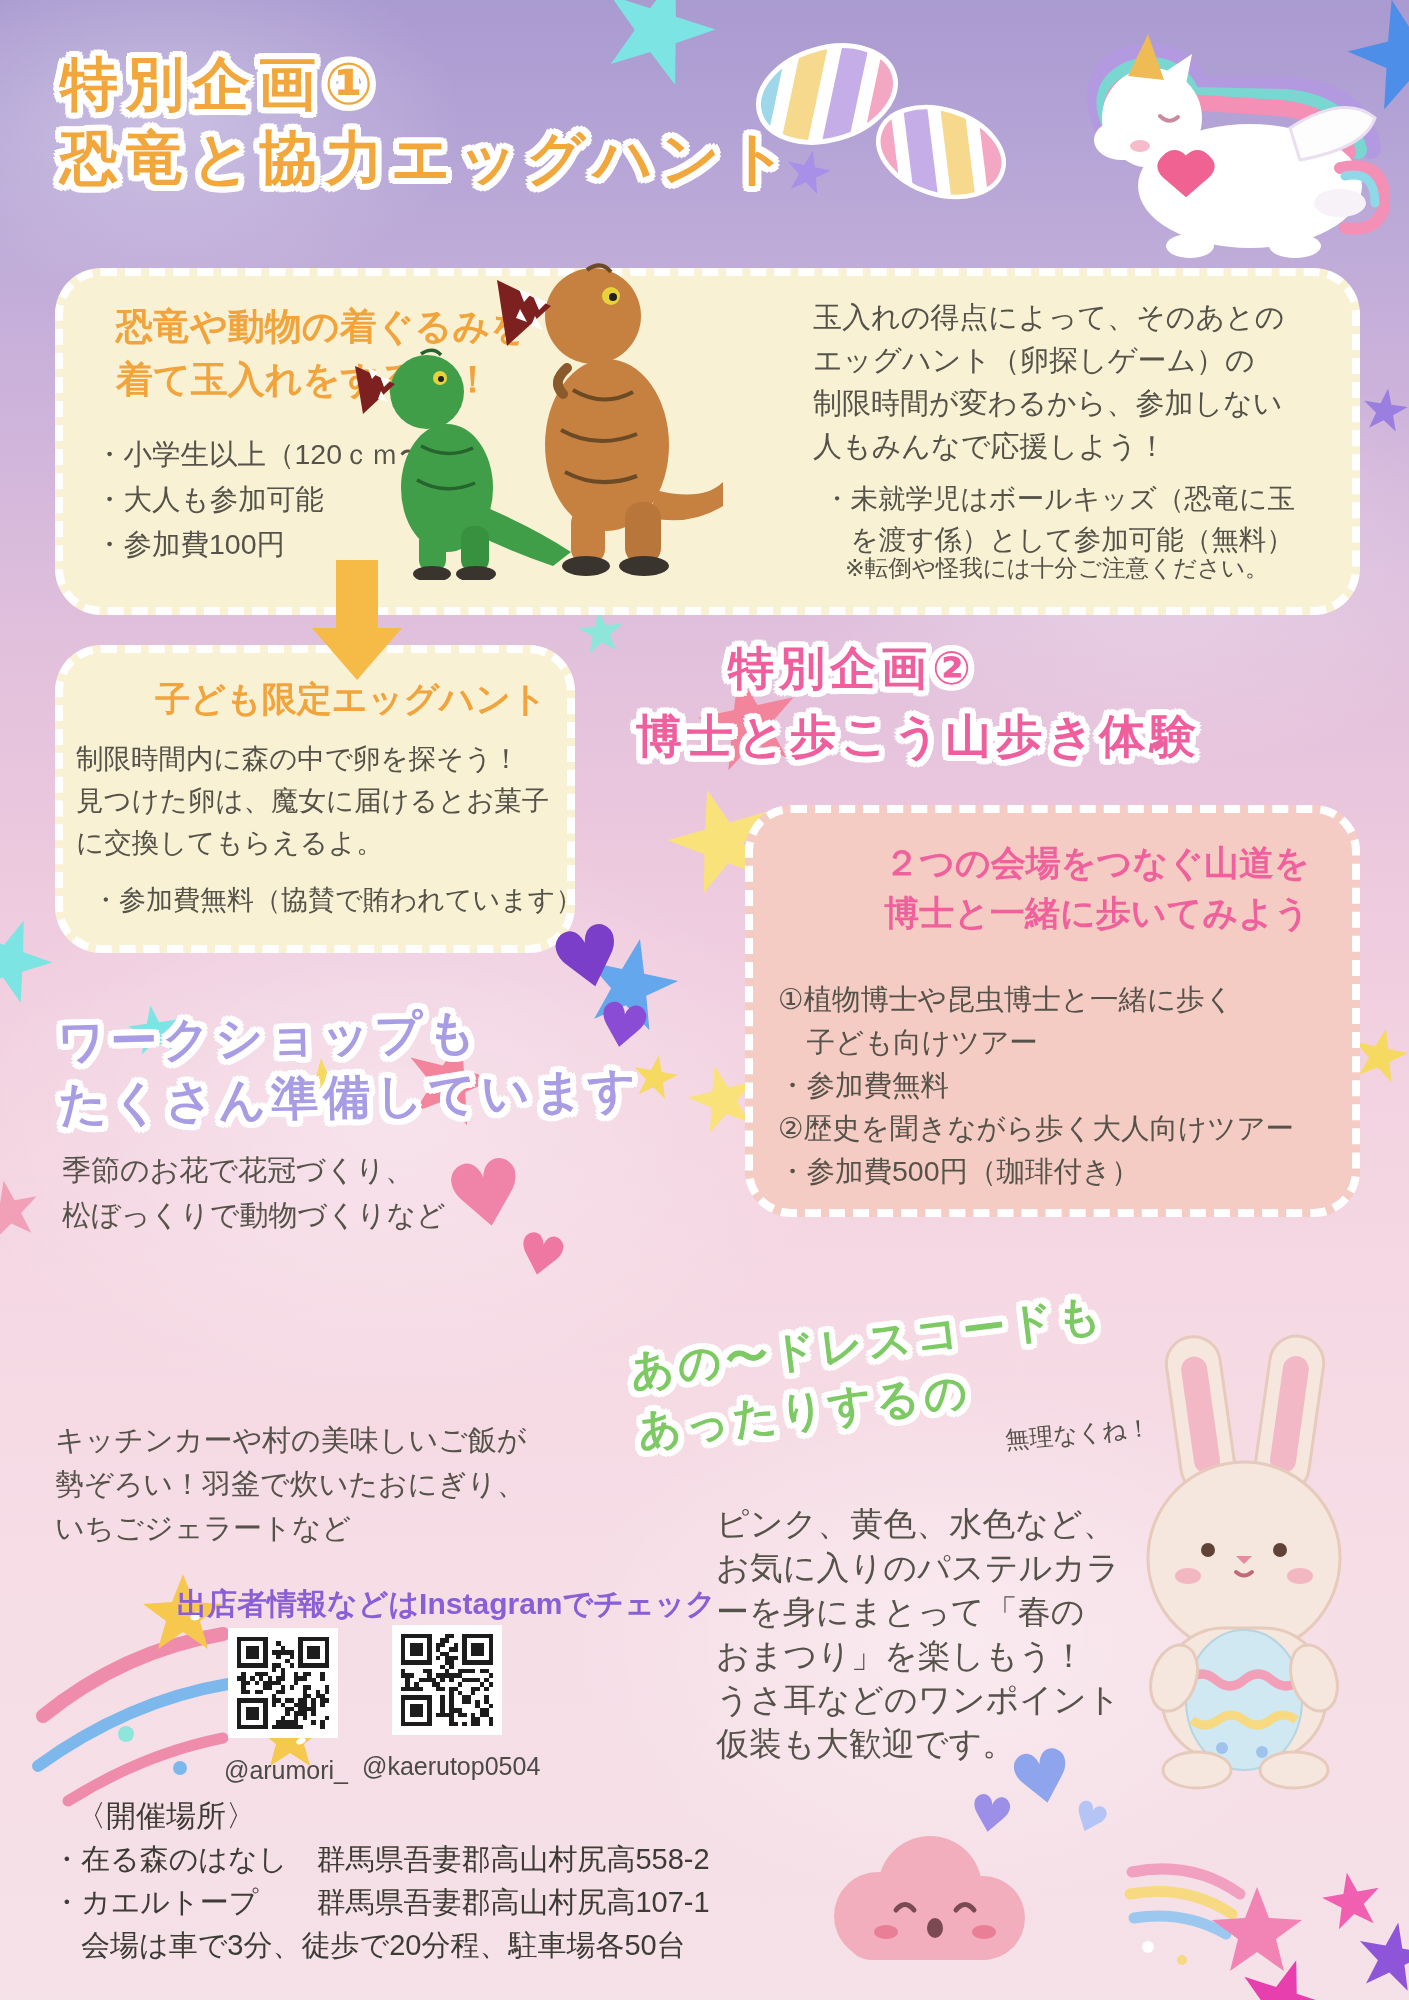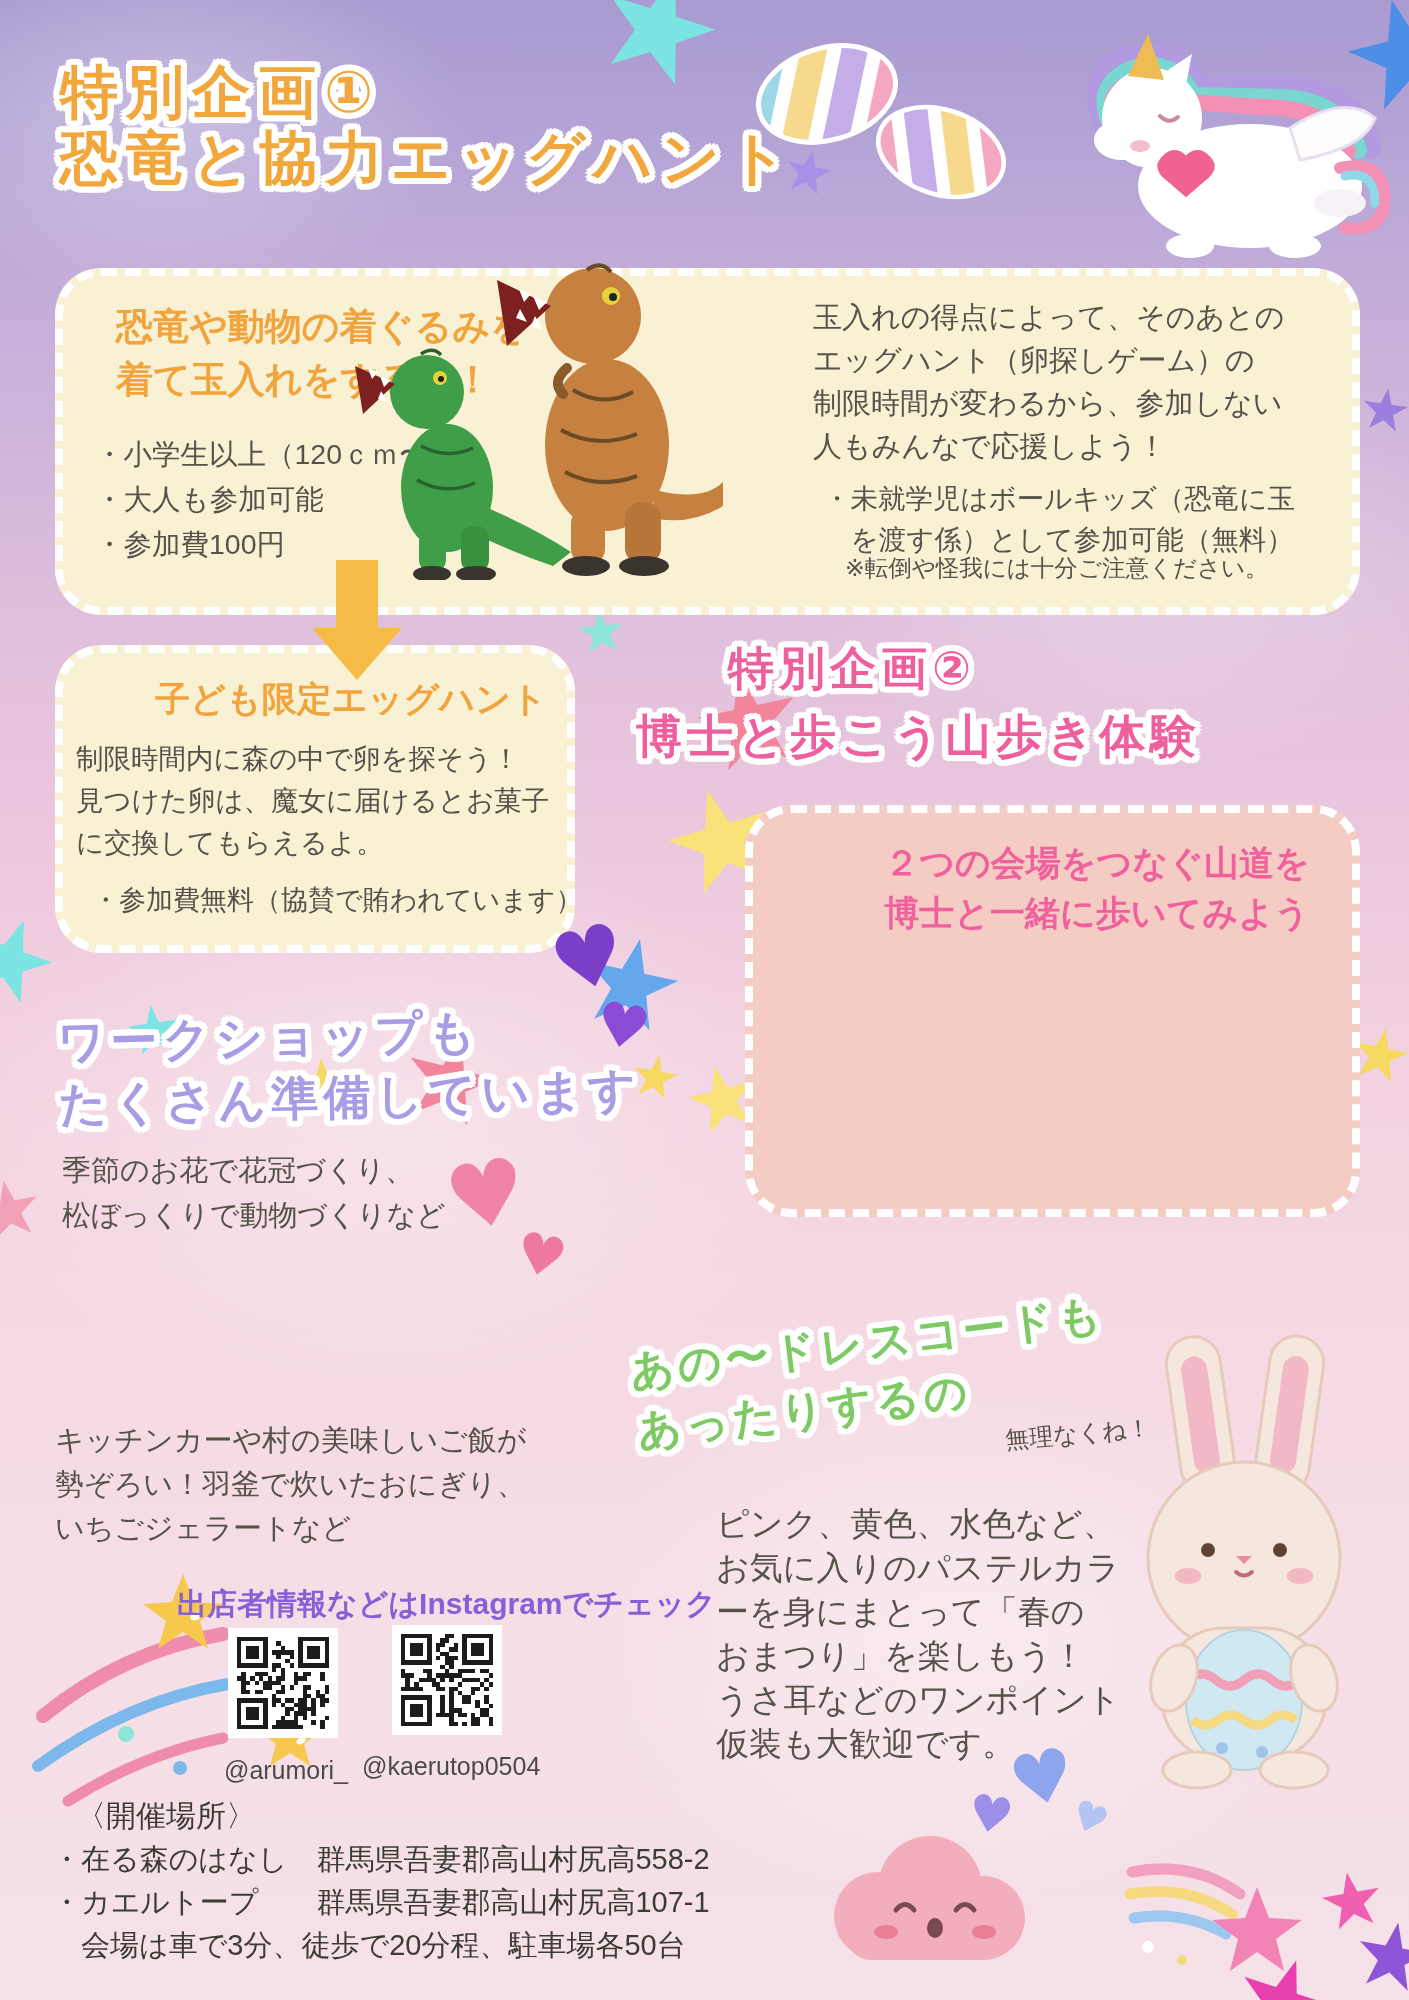--- a/index.html
+++ b/index.html
@@ -113,21 +113,21 @@
     <path d="M120 98 q9 9 18 1" fill="none" stroke="#c98b9d" stroke-width="4" stroke-linecap="round"></path>
     <ellipse cx="100" cy="128" rx="10" ry="6" fill="#f6bccb"></ellipse>
     <ellipse cx="300" cy="185" rx="26" ry="14" fill="#f7f2f8"></ellipse>
     <path d="M300 150 Q345 140 345 185 Q340 215 305 210" fill="none" stroke="#f48fb5" stroke-width="12" stroke-linecap="round"></path>
     <path d="M305 158 Q335 152 335 185" fill="none" stroke="#8fd8e8" stroke-width="9" stroke-linecap="round"></path>
     <path d="M150 190 l22 -20 q14 -13 28 0 q14 -13 28 0 q14 13 0 27 l-28 24 l-28 -24 q-14 -14 0 -27 Z" fill="#f06292" transform="translate(-18,-2) scale(0.82)"></path>
     <ellipse cx="150" cy="228" rx="24" ry="12" fill="#fff"></ellipse>
     <ellipse cx="255" cy="228" rx="26" ry="12" fill="#fff"></ellipse>
   </svg>
 
-  <div class="abs big-title ow" style="left:60px;top:56px;">特別企画①</div>
+  <div class="abs big-title ow" style="left:60px;top:48px;">特別企画①</div>
   <div class="abs big-title ow" style="left:60px;top:122px;">恐竜と協力エッグハント</div>
 
   <div class="abs cream-box" style="left:55px;top:268px;width:1289px;height:331px;"></div>
   <div class="abs box-heading" style="left:80px;top:300px;font-size:37px;line-height:53px;white-space:pre-line;z-index:5;">恐竜や動物の着ぐるみを
 着て玉入れをするよ！</div>
   <div class="abs body-text" style="left:95px;top:432px;font-size:28.5px;line-height:45px;">・小学生以上（120ｃｍ〜）
 ・大人も参加可能
 ・参加費100円</div>
   <div class="abs body-text" style="left:813px;top:296px;font-size:29px;line-height:43px;">玉入れの得点によって、そのあとの
 エッグハント（卵探しゲーム）の
@@ -192,20 +192,25 @@
 見つけた卵は、魔女に届けるとお菓子
 に交換してもらえるよ。</div>
   <div class="abs body-text" style="left:92px;top:882px;font-size:27px;">・参加費無料（協賛で賄われています）</div>
 
   <div class="abs pink-title ow" style="left:728px;top:638px;">特別企画②</div>
   <div class="abs pink-title ow" style="left:636px;top:706px;">博士と歩こう山歩き体験</div>
 
   <div class="abs pinkbox" style="left:745px;top:805px;width:599px;height:396px;"></div>
   <div class="abs" style="left:745px;top:838px;width:704px;text-align:center;font-weight:700;font-size:35px;line-height:50px;color:#f0609d;white-space:pre-line;z-index:5;">２つの会場をつなぐ山道を
 博士と一緒に歩いてみよう</div>
+  <div class="abs body-text" style="left:778px;top:978px;font-size:28.5px;line-height:43px;">①植物博士や昆虫博士と一緒に歩く
+　子ども向けツアー
+・参加費無料
+②歴史を聞きながら歩く大人向けツアー
+・参加費500円（珈琲付き）</div>
 
   <div class="heart" style="left:552px;top:918px;font-size:82px;color:#7b3ec8;transform:rotate(-14deg);">♥</div>
   <div class="heart" style="left:596px;top:996px;font-size:60px;color:#8a4cd4;transform:rotate(10deg);">♥</div>
 
   <div class="abs lav-title ow" style="left:58px;top:1004px;white-space:pre-line;transform:rotate(-1.5deg);">ワークショップも
 たくさん準備しています</div>
   <div class="abs body-text" style="left:62px;top:1148px;font-size:29px;line-height:45px;">季節のお花で花冠づくり、
 松ぼっくりで動物づくりなど</div>
 
   <div class="heart" style="left:446px;top:1150px;font-size:90px;color:#f084a8;transform:rotate(-10deg);">♥</div>

